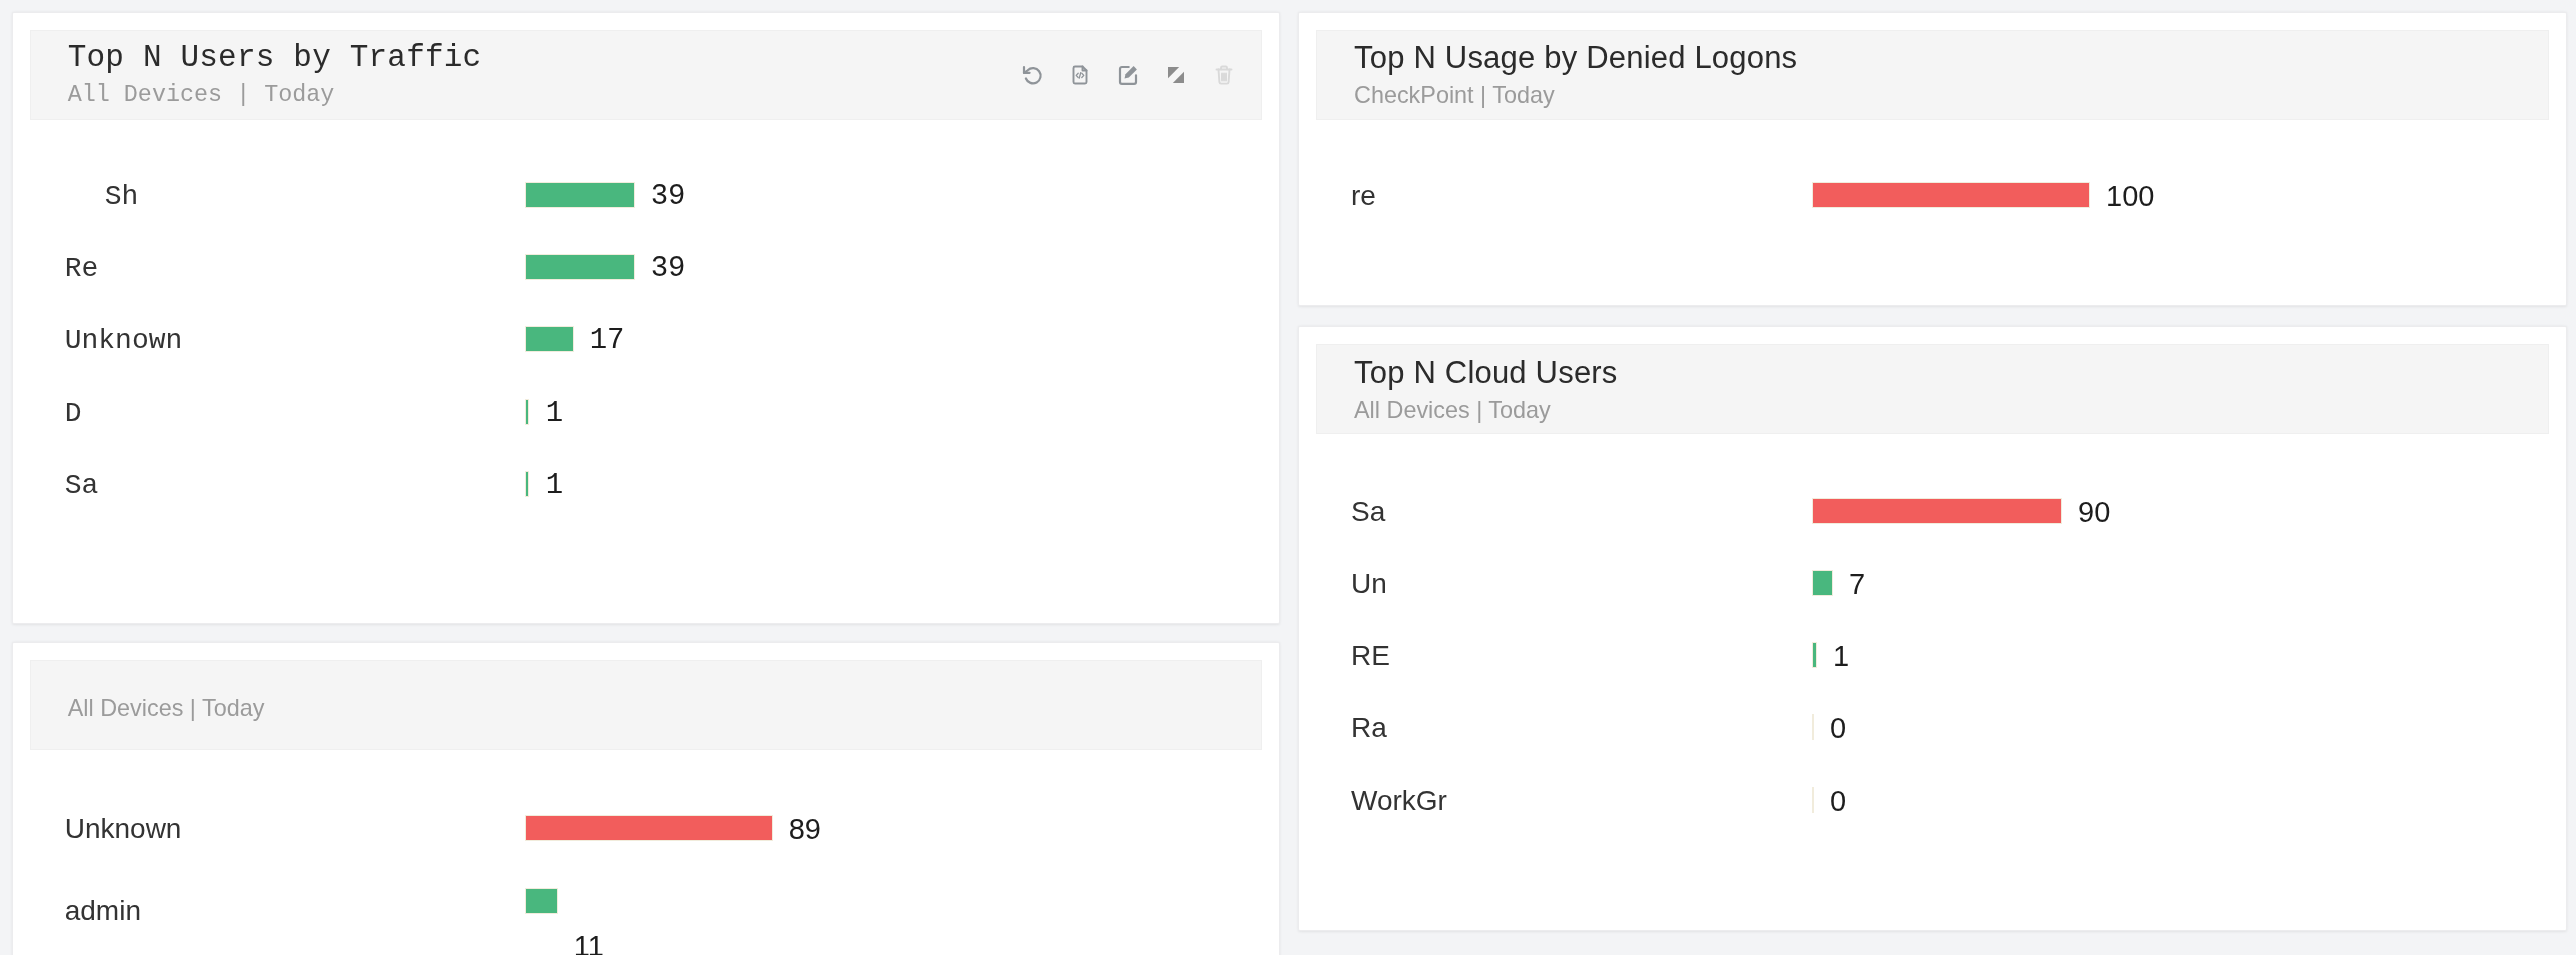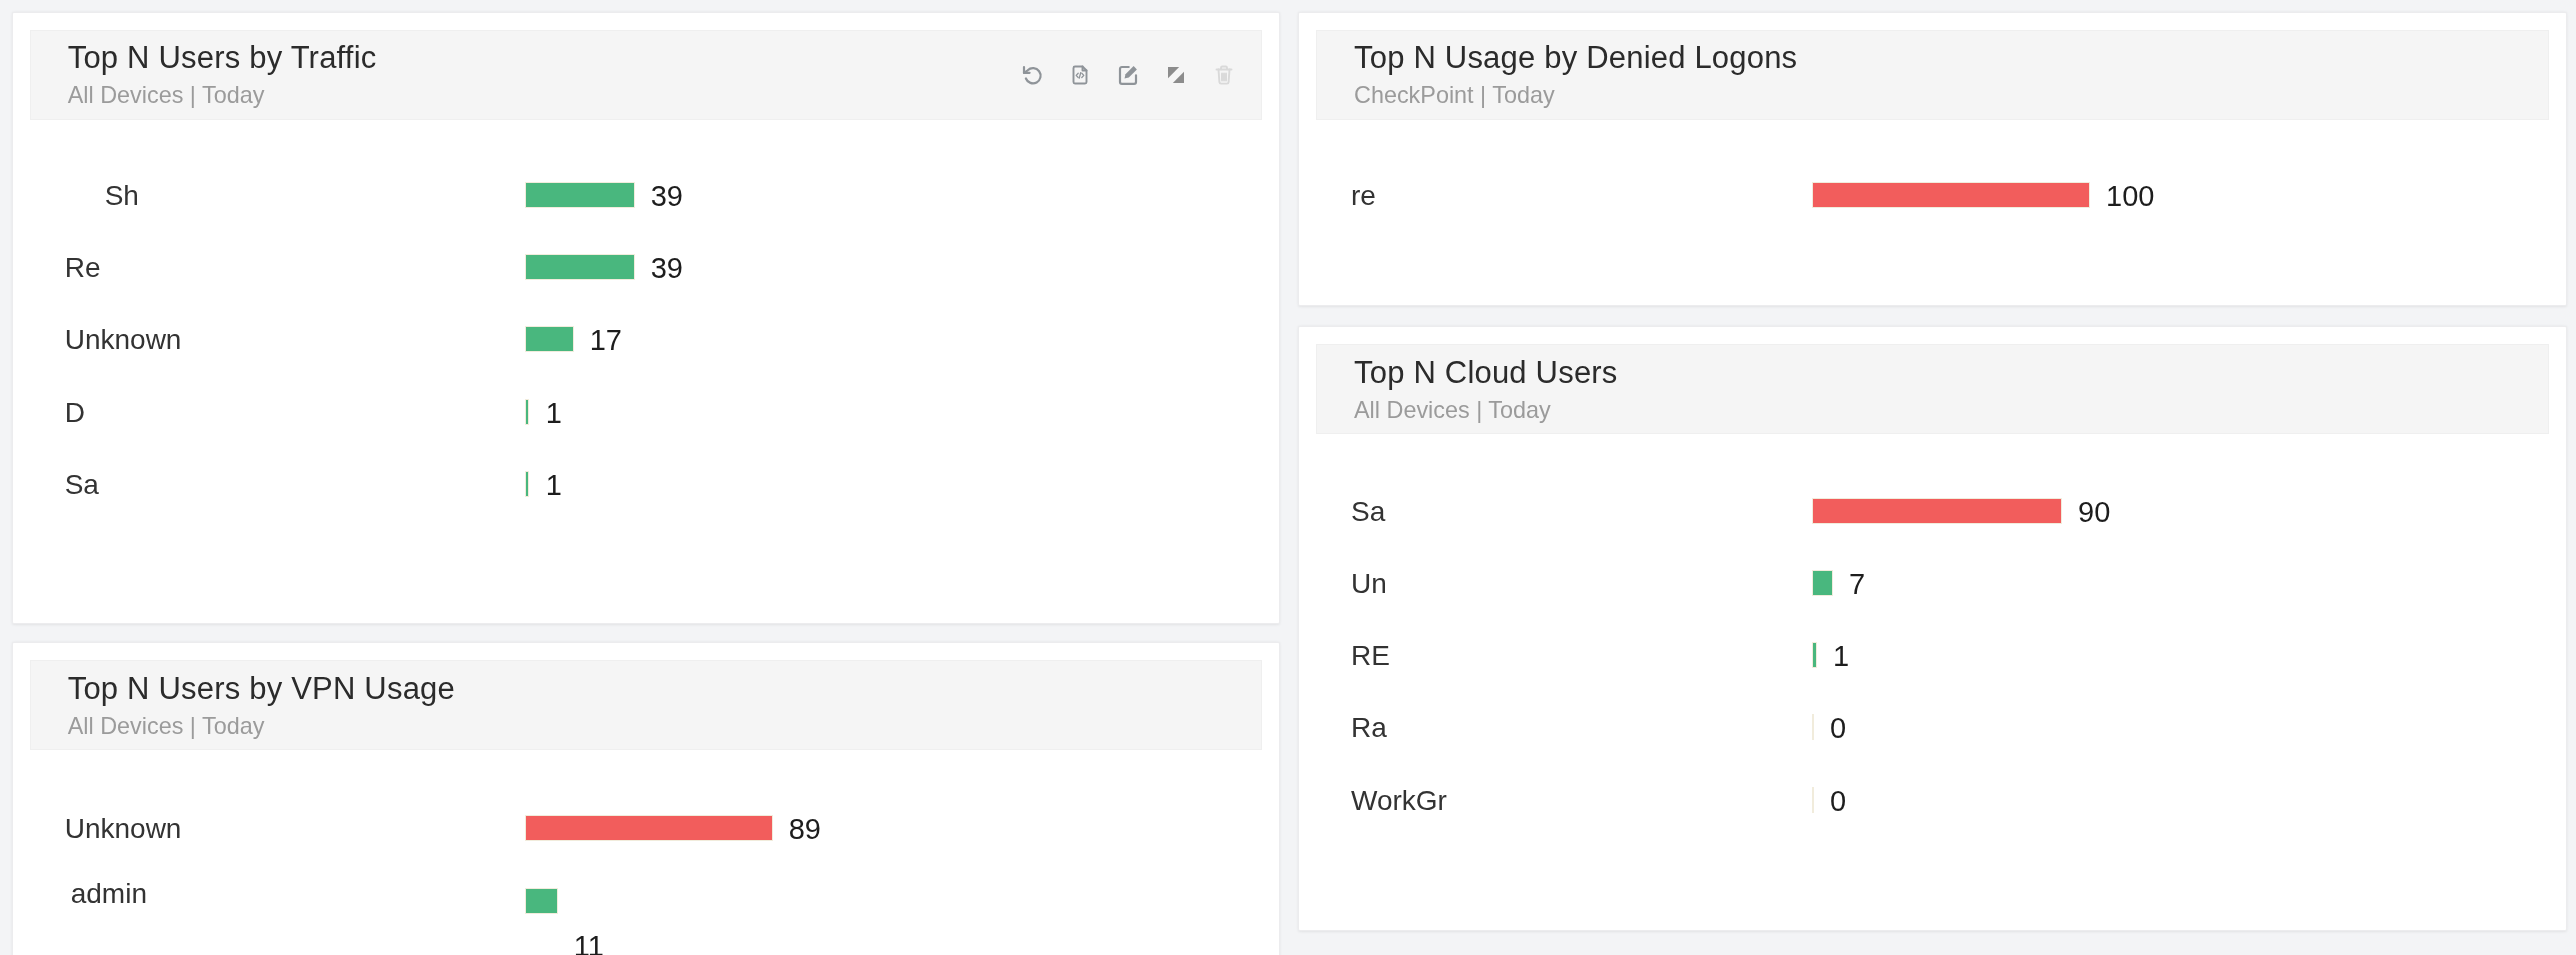--- a/index.html
+++ b/index.html
@@ -6,21 +6,21 @@
   body{
     width:2576px;height:956px;position:relative;overflow:hidden;
     background:#f3f4f6;
     font-family:"Liberation Sans", sans-serif;
   }
   .panel{
     position:absolute;background:#ffffff;border:0.9px solid #ececee;
     box-sizing:border-box;border-radius:1.8px;
     box-shadow:0 0.9px 2.7px rgba(0,0,0,0.07);
   }
-  .p1{left:11.7px;top:11.7px;width:1268px;height:612px;}
+  .p1{left:11.7px;top:11.7px;width:1268px;height:612px;font-family:Liberation Mono, monospace;}
   .p2{left:11.7px;top:642px;width:1268px;height:612px;}
   .p3{left:1298px;top:11.7px;width:1269px;height:294px;}
   .p4{left:1298px;top:326px;width:1269px;height:605px;}
   .panel-header{
     position:absolute;left:17px;right:17px;top:17px;height:90px;
     background:#f5f5f5;border:0.9px solid #efefef;box-sizing:border-box;
     display:flex;flex-direction:column;justify-content:center;
     padding-left:37px;
   }
   .panel-title{font-size:31px;color:#2b2b2b;letter-spacing:0.2px;line-height:1.15;}
@@ -109,28 +109,27 @@
       <div class="bar" style="left: 512px; top: 386px; width: 2.7px; background: rgb(73, 183, 126); border-color: rgb(241, 236, 220);"></div>
       <div class="val" style="left: 533px; top: 400px;">1</div>
       <div class="cat" style="top: 472px;">Sa</div>
       <div class="bar" style="left: 512px; top: 458px; width: 2.7px; background: rgb(73, 183, 126); border-color: rgb(241, 236, 220);"></div>
       <div class="val" style="left: 533px; top: 472px;">1</div>
     </div>
 </section>
 
 <section class="panel p2">
   <header class="panel-header">
-    <div class="panel-title">Top N Users by VPN Usage</div>
     <div class="panel-subtitle">All Devices | Today</div>
   </header>
   <div class="chart">
       <div class="cat" style="top: 186px;">Unknown</div>
       <div class="bar" style="left: 512px; top: 172px; width: 246px; background: rgb(242, 93, 92); border-color: rgb(241, 236, 220);"></div>
       <div class="val" style="left: 776px; top: 186px;">89</div>
-      <div class="cat" style="top: 251px; margin-left: 6px;">admin</div>
+      <div class="cat" style="top: 268px;">admin</div>
       <div class="bar" style="left: 512px; top: 245px; width: 31px; background: rgb(73, 183, 126); border-color: rgb(241, 236, 220);"></div>
       <div class="val" style="left: 561px; top: 259px; margin-top: 44px;">11</div>
     </div>
 </section>
 
 <section class="panel p3">
   <header class="panel-header">
     <div class="panel-title">Top N Usage by Denied Logons</div>
     <div class="panel-subtitle">CheckPoint | Today</div>
   </header>

